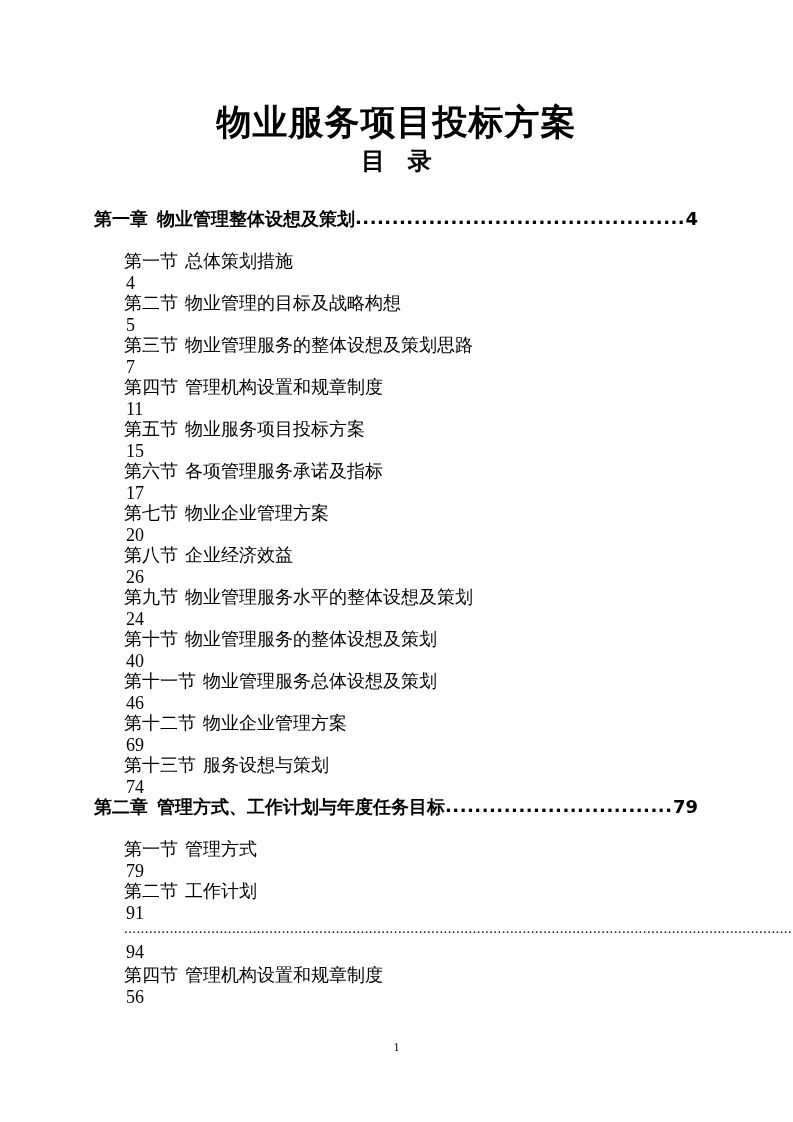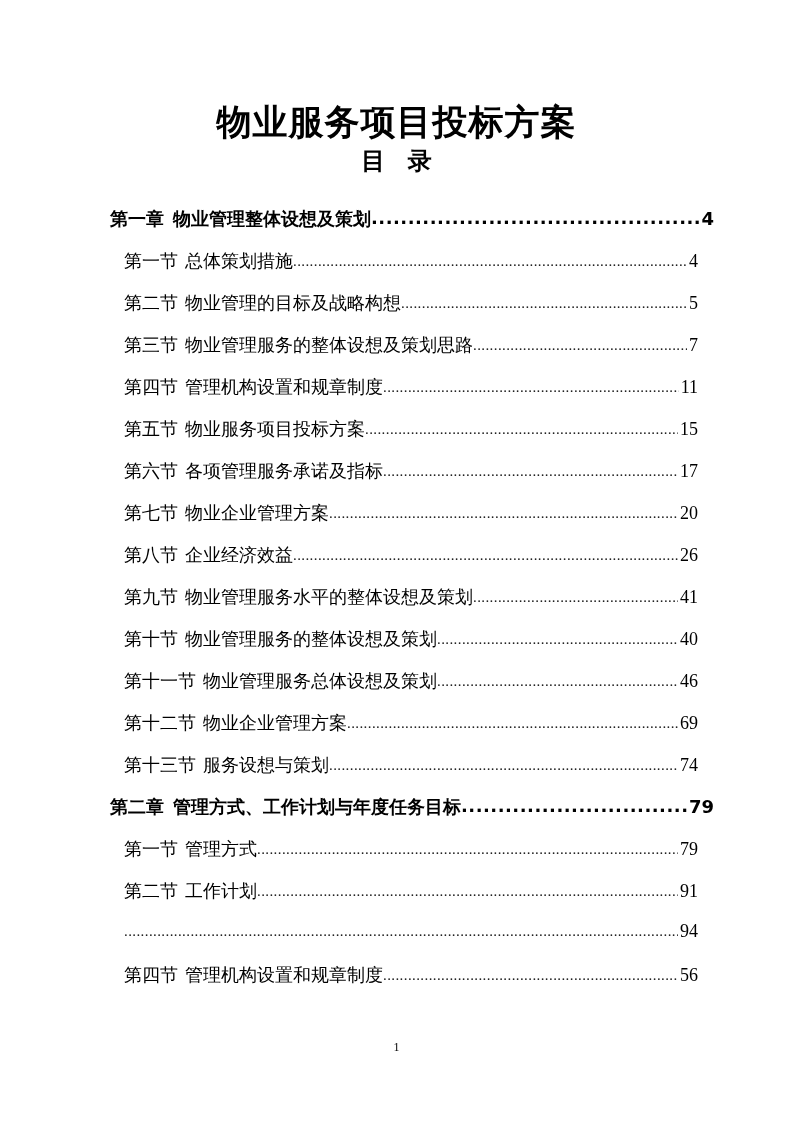--- a/index.html
+++ b/index.html
@@ -89,21 +89,21 @@
     flex: 0 0 auto;
     white-space: nowrap;
     text-align: right;
   }
 
   
   .toc-row.chapter {
     font-family: "DejaVu Sans", "Liberation Sans", sans-serif;
     font-weight: 700;
     font-size: 18px;
-    margin-left: 16px;
+    margin-left: 0;
     width: 604px;
   }
   .toc-row.chapter .leader {
     font-weight: 700;
     font-size: 18px;
     letter-spacing: 0.5px;
   }
   .toc-row.chapter .pageno {
     font-weight: 700;
     font-size: 18px;
@@ -111,20 +111,21 @@
   }
   .toc-row.chapter .sep { display: inline-block; width: 9px; }
 
   
   .toc-row.section {
     font-family: "Liberation Serif", "DejaVu Serif", serif;
     font-weight: 400;
     font-size: 18px;
     margin-left: 30px;
     width: 574px;
+    flex-direction: column;
   }
   .toc-row.section .leader {
     font-weight: 400;
     font-size: 15px;
     letter-spacing: 0.4px;
     color: #1a1a1a;
   }
   .toc-row.section .pageno {
     font-weight: 400;
     font-size: 18px;
@@ -195,21 +196,21 @@
         <span class="pageno">20</span>
       </div>
       <div class="toc-row section">
         <span class="label"><span class="label">第八节</span><span class="sep"></span><span class="title-text">企业经济效益</span></span>
         <span class="leader">........................................................................................................................................................................................................</span>
         <span class="pageno">26</span>
       </div>
       <div class="toc-row section">
         <span class="label"><span class="label">第九节</span><span class="sep"></span><span class="title-text">物业管理服务水平的整体设想及策划</span></span>
         <span class="leader">........................................................................................................................................................................................................</span>
-        <span class="pageno">41</span>
+        <span class="pageno">24</span>
       </div>
       <div class="toc-row section">
         <span class="label"><span class="label">第十节</span><span class="sep"></span><span class="title-text">物业管理服务的整体设想及策划</span></span>
         <span class="leader">........................................................................................................................................................................................................</span>
         <span class="pageno">40</span>
       </div>
       <div class="toc-row section">
         <span class="label"><span class="label">第十一节</span><span class="sep"></span><span class="title-text">物业管理服务总体设想及策划</span></span>
         <span class="leader">........................................................................................................................................................................................................</span>
         <span class="pageno">46</span>

